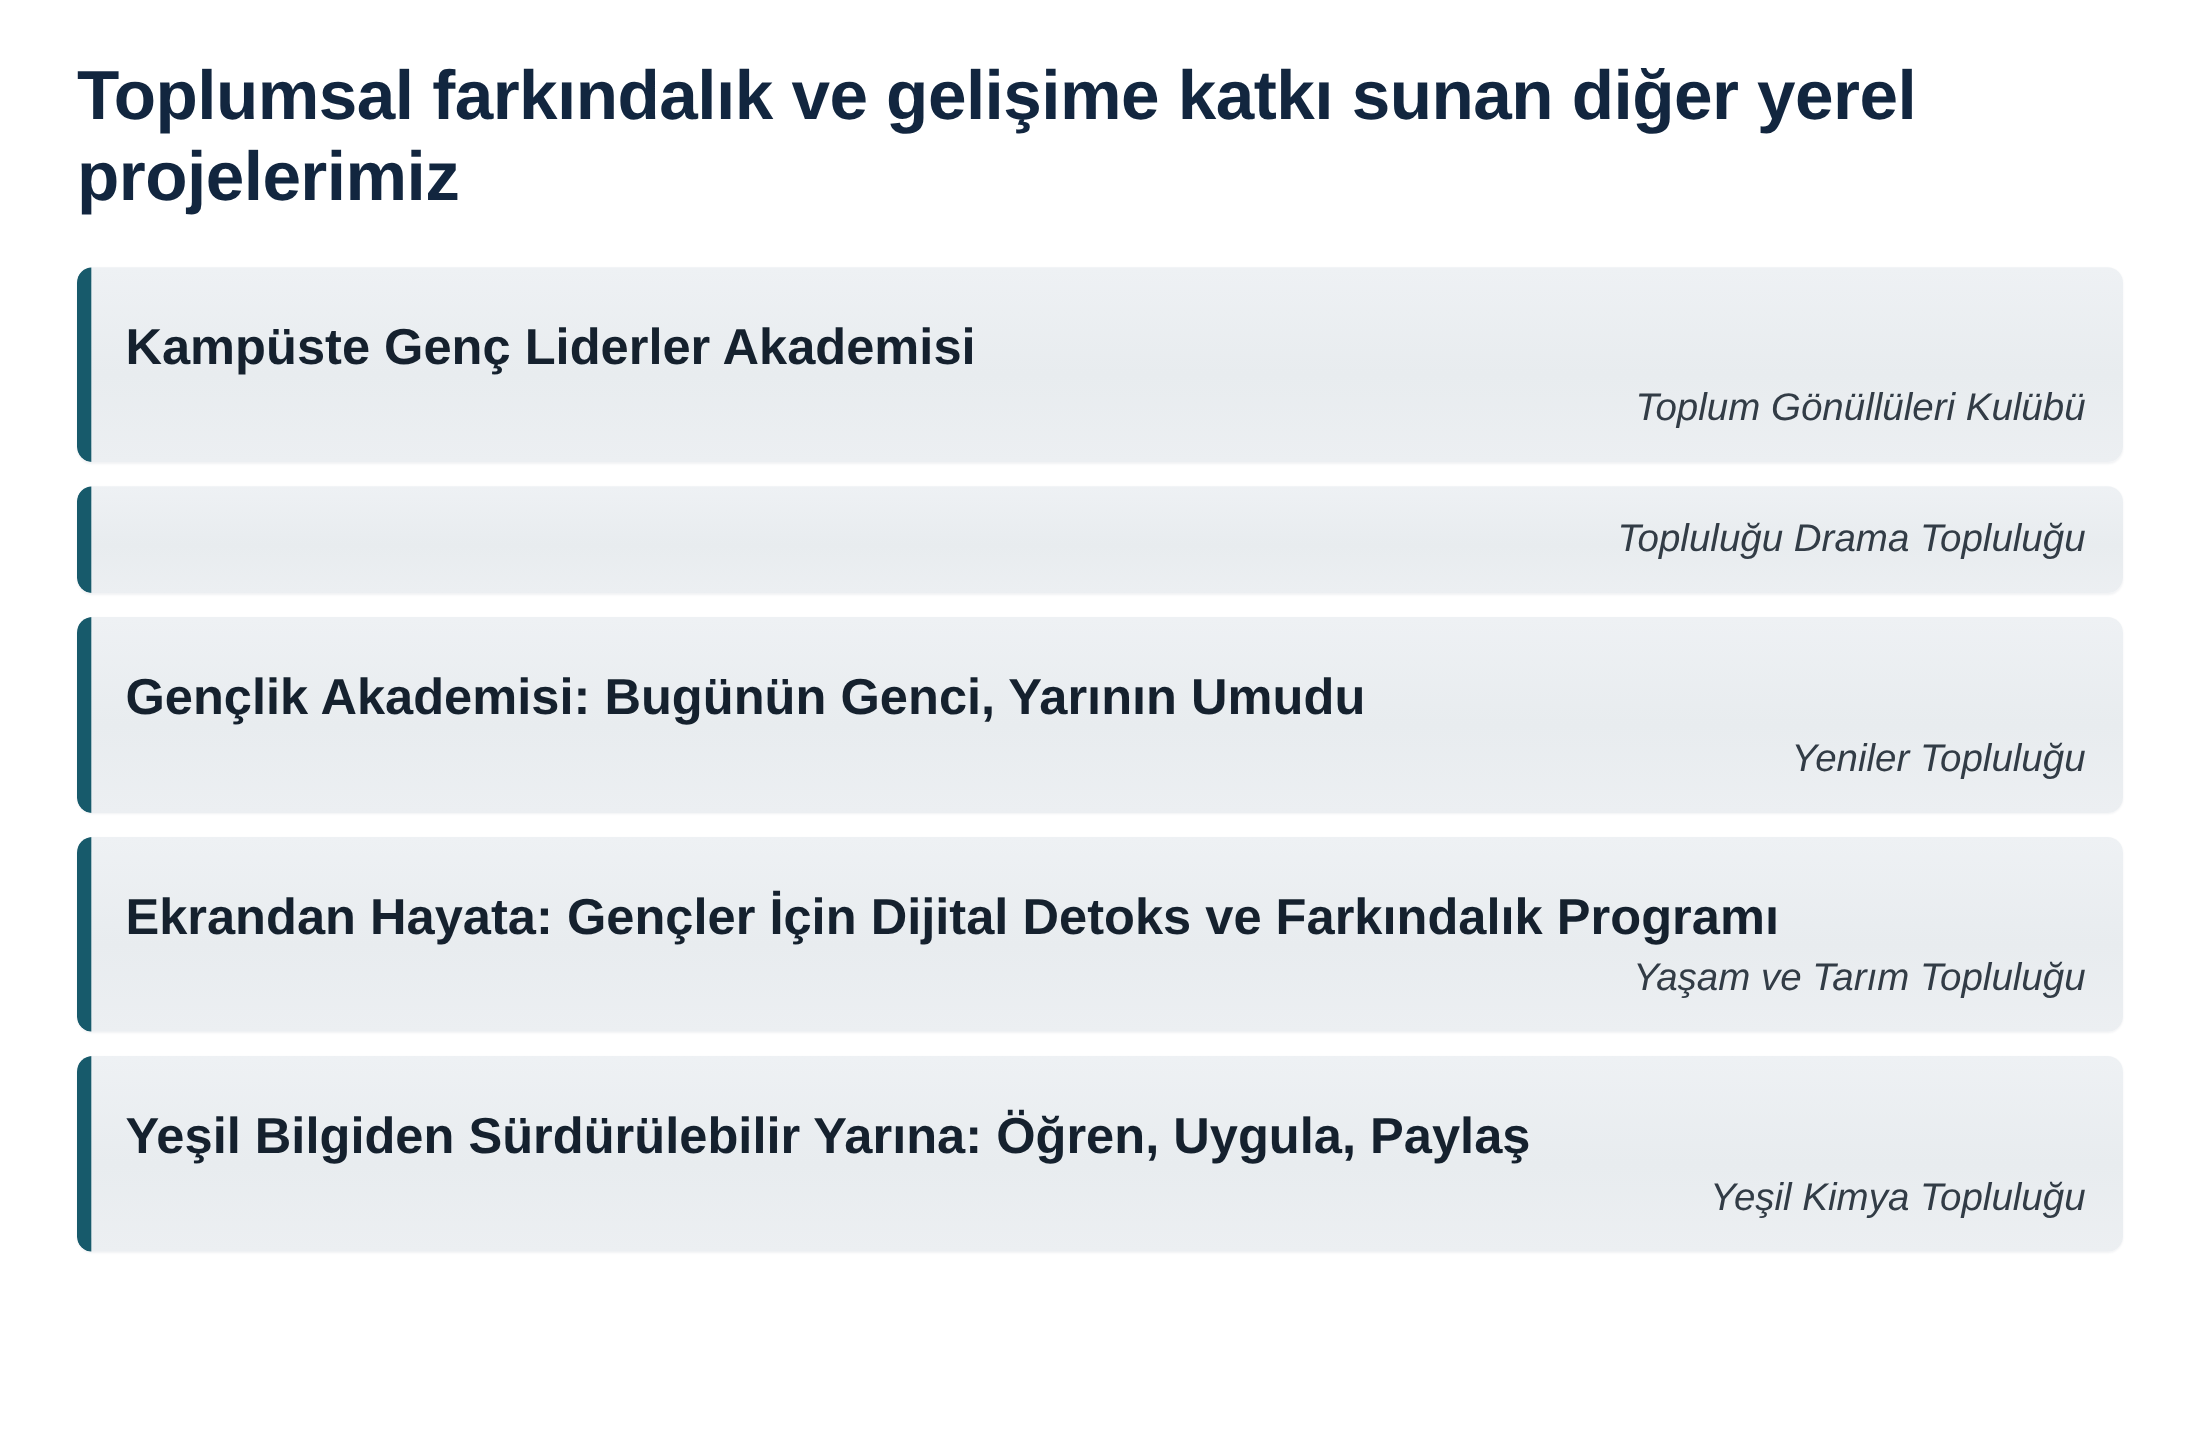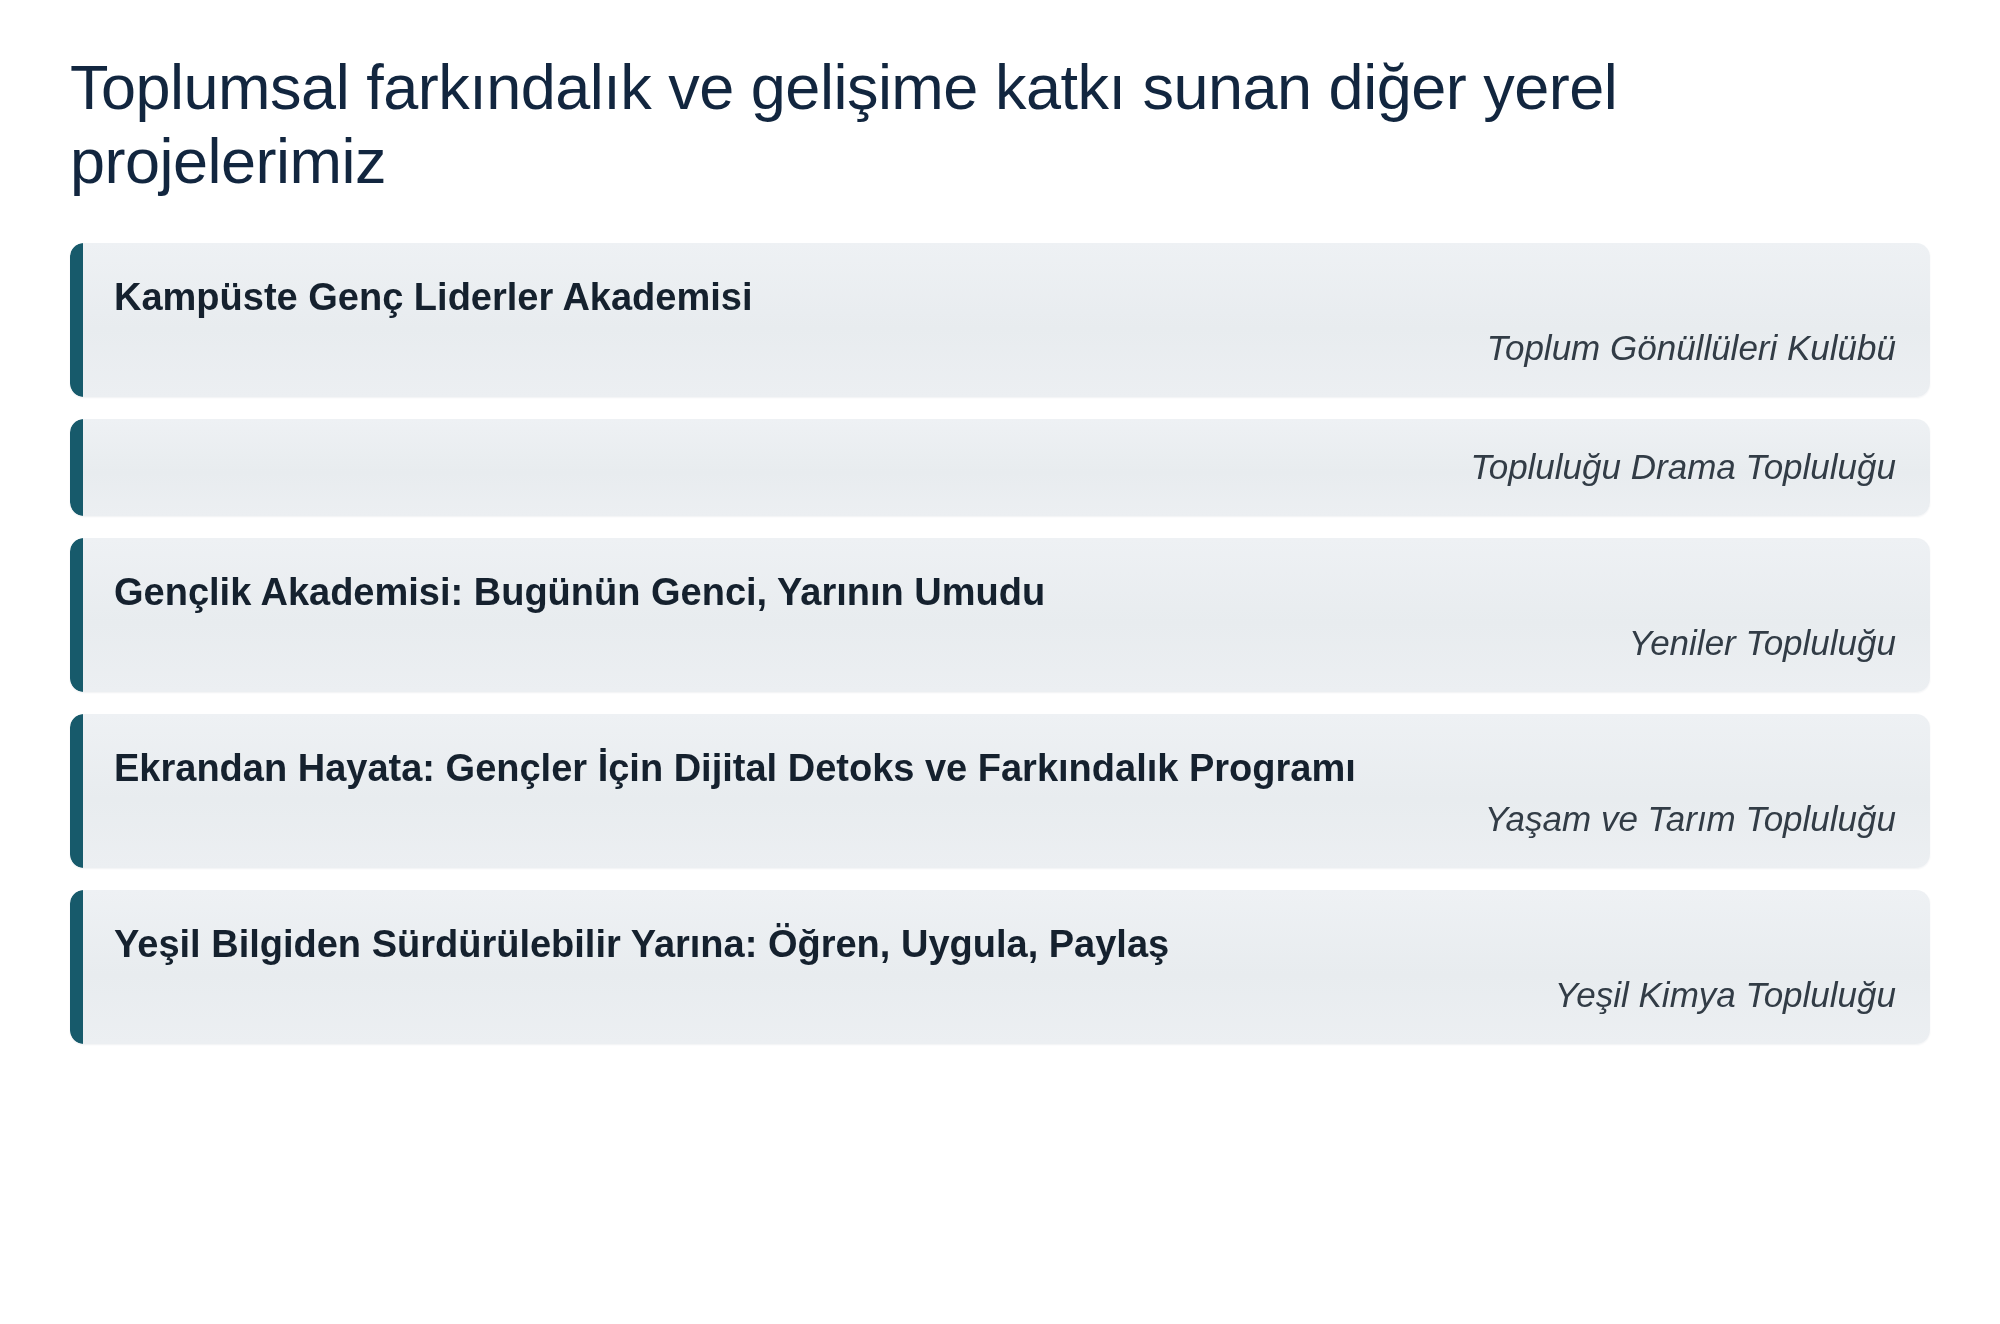--- a/index.html
+++ b/index.html
@@ -19,21 +19,21 @@
     height: 1324px;
     box-sizing: border-box;
     padding: 50px 70px 0 70px;
     background: #ffffff;
     overflow: hidden;
   }
   .page-title {
     color: #12263f;
     font-size: 63px;
     line-height: 1.18;
-    font-weight: normal;
+    font-weight: bold;
     letter-spacing: -0.5px;
     margin: 0 0 44px 0;
     max-width: 1800px;
   }
   .project-list {
     display: flex;
     flex-direction: column;
     gap: 22px;
   }
   .project-card {
@@ -52,24 +52,24 @@
     left: 0;
     top: 0;
     bottom: 0;
     width: 13px;
     background: #175a6b;
     border-top-left-radius: 14px;
     border-bottom-left-radius: 14px;
   }
   .project-title {
     color: #15212e;
-    font-size: 38px;
+    font-size: 46px;
     font-weight: bold;
     line-height: 1.3;
-    margin: 4px 0 4px 0;
+    margin: 17px 0 4px 0;
   }
   .project-club {
     color: #323c46;
     font-size: 35px;
     font-style: italic;
     line-height: 1.28;
     margin: 0;
     text-align: right;
   }
 </style>

